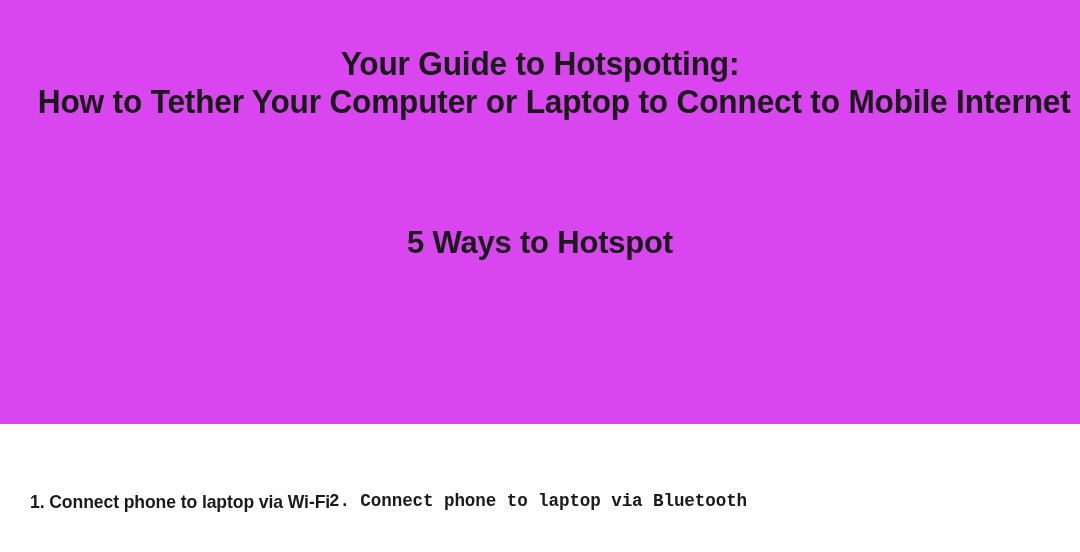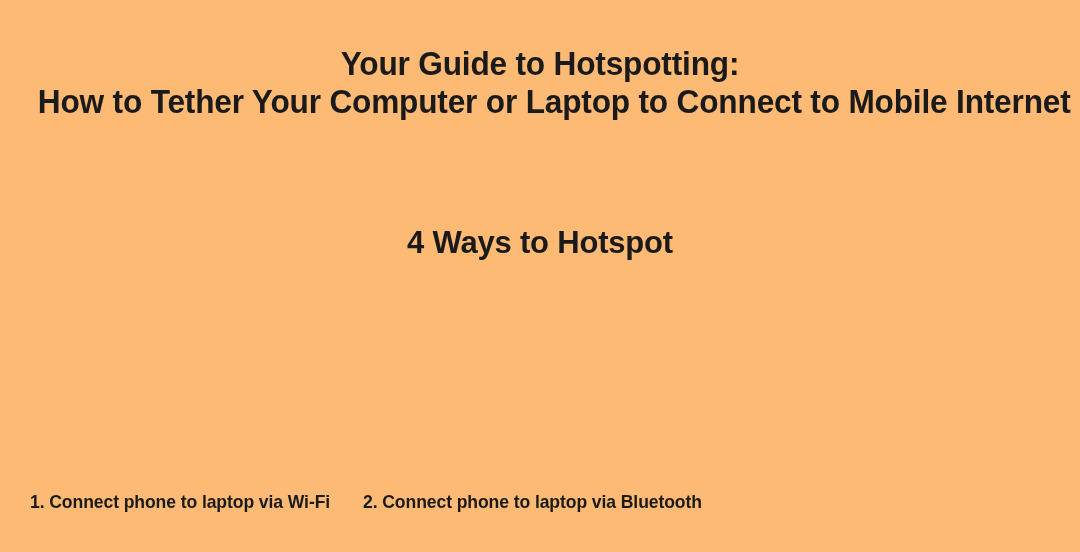--- a/index.html
+++ b/index.html
@@ -13,22 +13,22 @@
     height: 552px;
     overflow: hidden;
     font-family: "Liberation Sans", "DejaVu Sans", sans-serif;
     color: #1a1a1a;
     -webkit-font-smoothing: antialiased;
   }
 
   .page {
     position: relative;
     width: 1080px;
-    height: 552px;
-    background: #fdba74;
+    height: 424px;
+    background: #d946ef;
   }
 
   
   .title-block {
     position: absolute;
     left: 0;
     top: 44px;
     width: 1080px;
     text-align: center;
   }
@@ -103,34 +103,34 @@
     letter-spacing: -0.1px;
     color: #1a1a1a;
     white-space: nowrap;
   }
   .caption-cell > span {
     display: inline-block;
     transform: scaleX(0.95);
     transform-origin: left center;
   }
   .caption-cell.cell-1 { justify-content: flex-start; padding-left: 30px; box-sizing: border-box; }
-  .caption-cell.cell-2 { justify-content: flex-end; padding-left: 19px; box-sizing: border-box; }
+  .caption-cell.cell-2 { justify-content: center; padding-left: 19px; box-sizing: border-box; font-family: Liberation Mono, monospace; }
   .caption-cell.cell-3 { justify-content: flex-start; padding-left: 54px; box-sizing: border-box; }
 </style>
 </head>
 <body>
 
 <div class="page">
 
   <div class="title-block">
     <span class="title-line">Your Guide to Hotspotting:</span>
     <span class="title-line">How to Tether Your Computer or Laptop to Connect to Mobile Internet</span>
   </div>
 
-  <div class="section-heading">4 Ways to Hotspot</div>
+  <div class="section-heading">5 Ways to Hotspot</div>
 
   <div class="illustration-row">
     <div class="illustration-cell"></div>
     <div class="illustration-cell"></div>
     <div class="illustration-cell"></div>
   </div>
 
   <div class="caption-row">
     <div class="caption-cell cell-1">
       <span>1. Connect phone to laptop via Wi-Fi</span>

